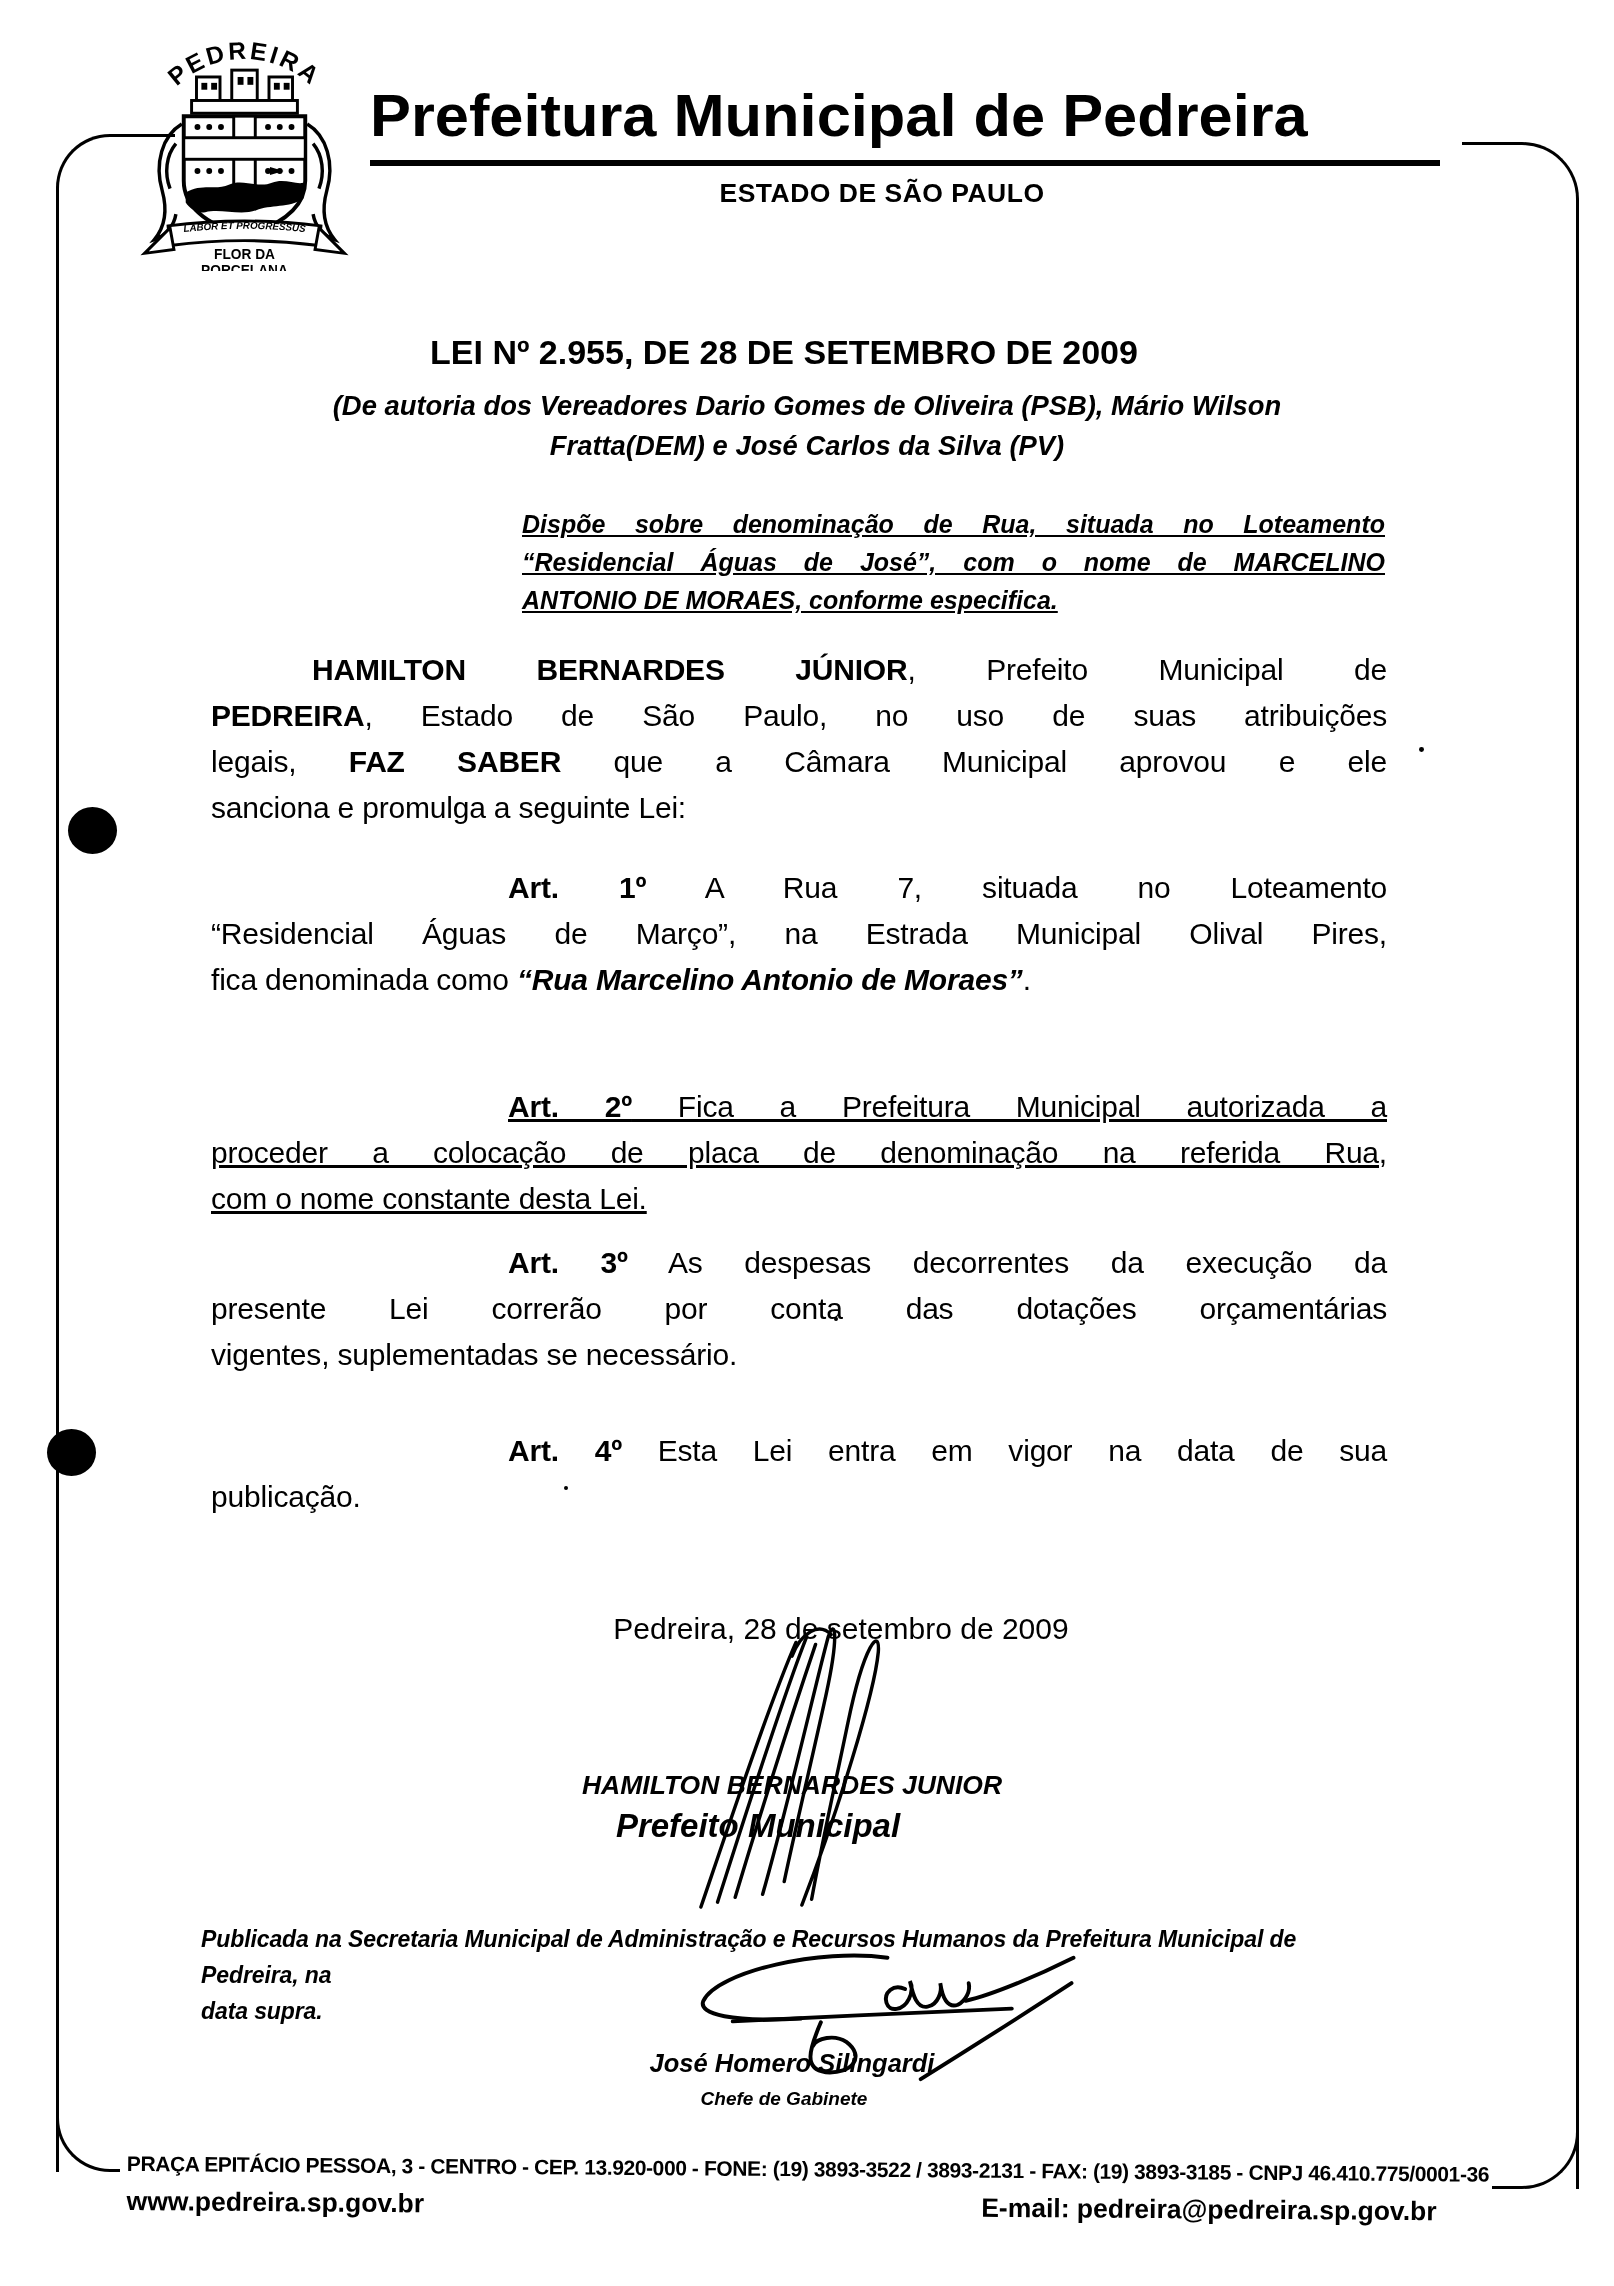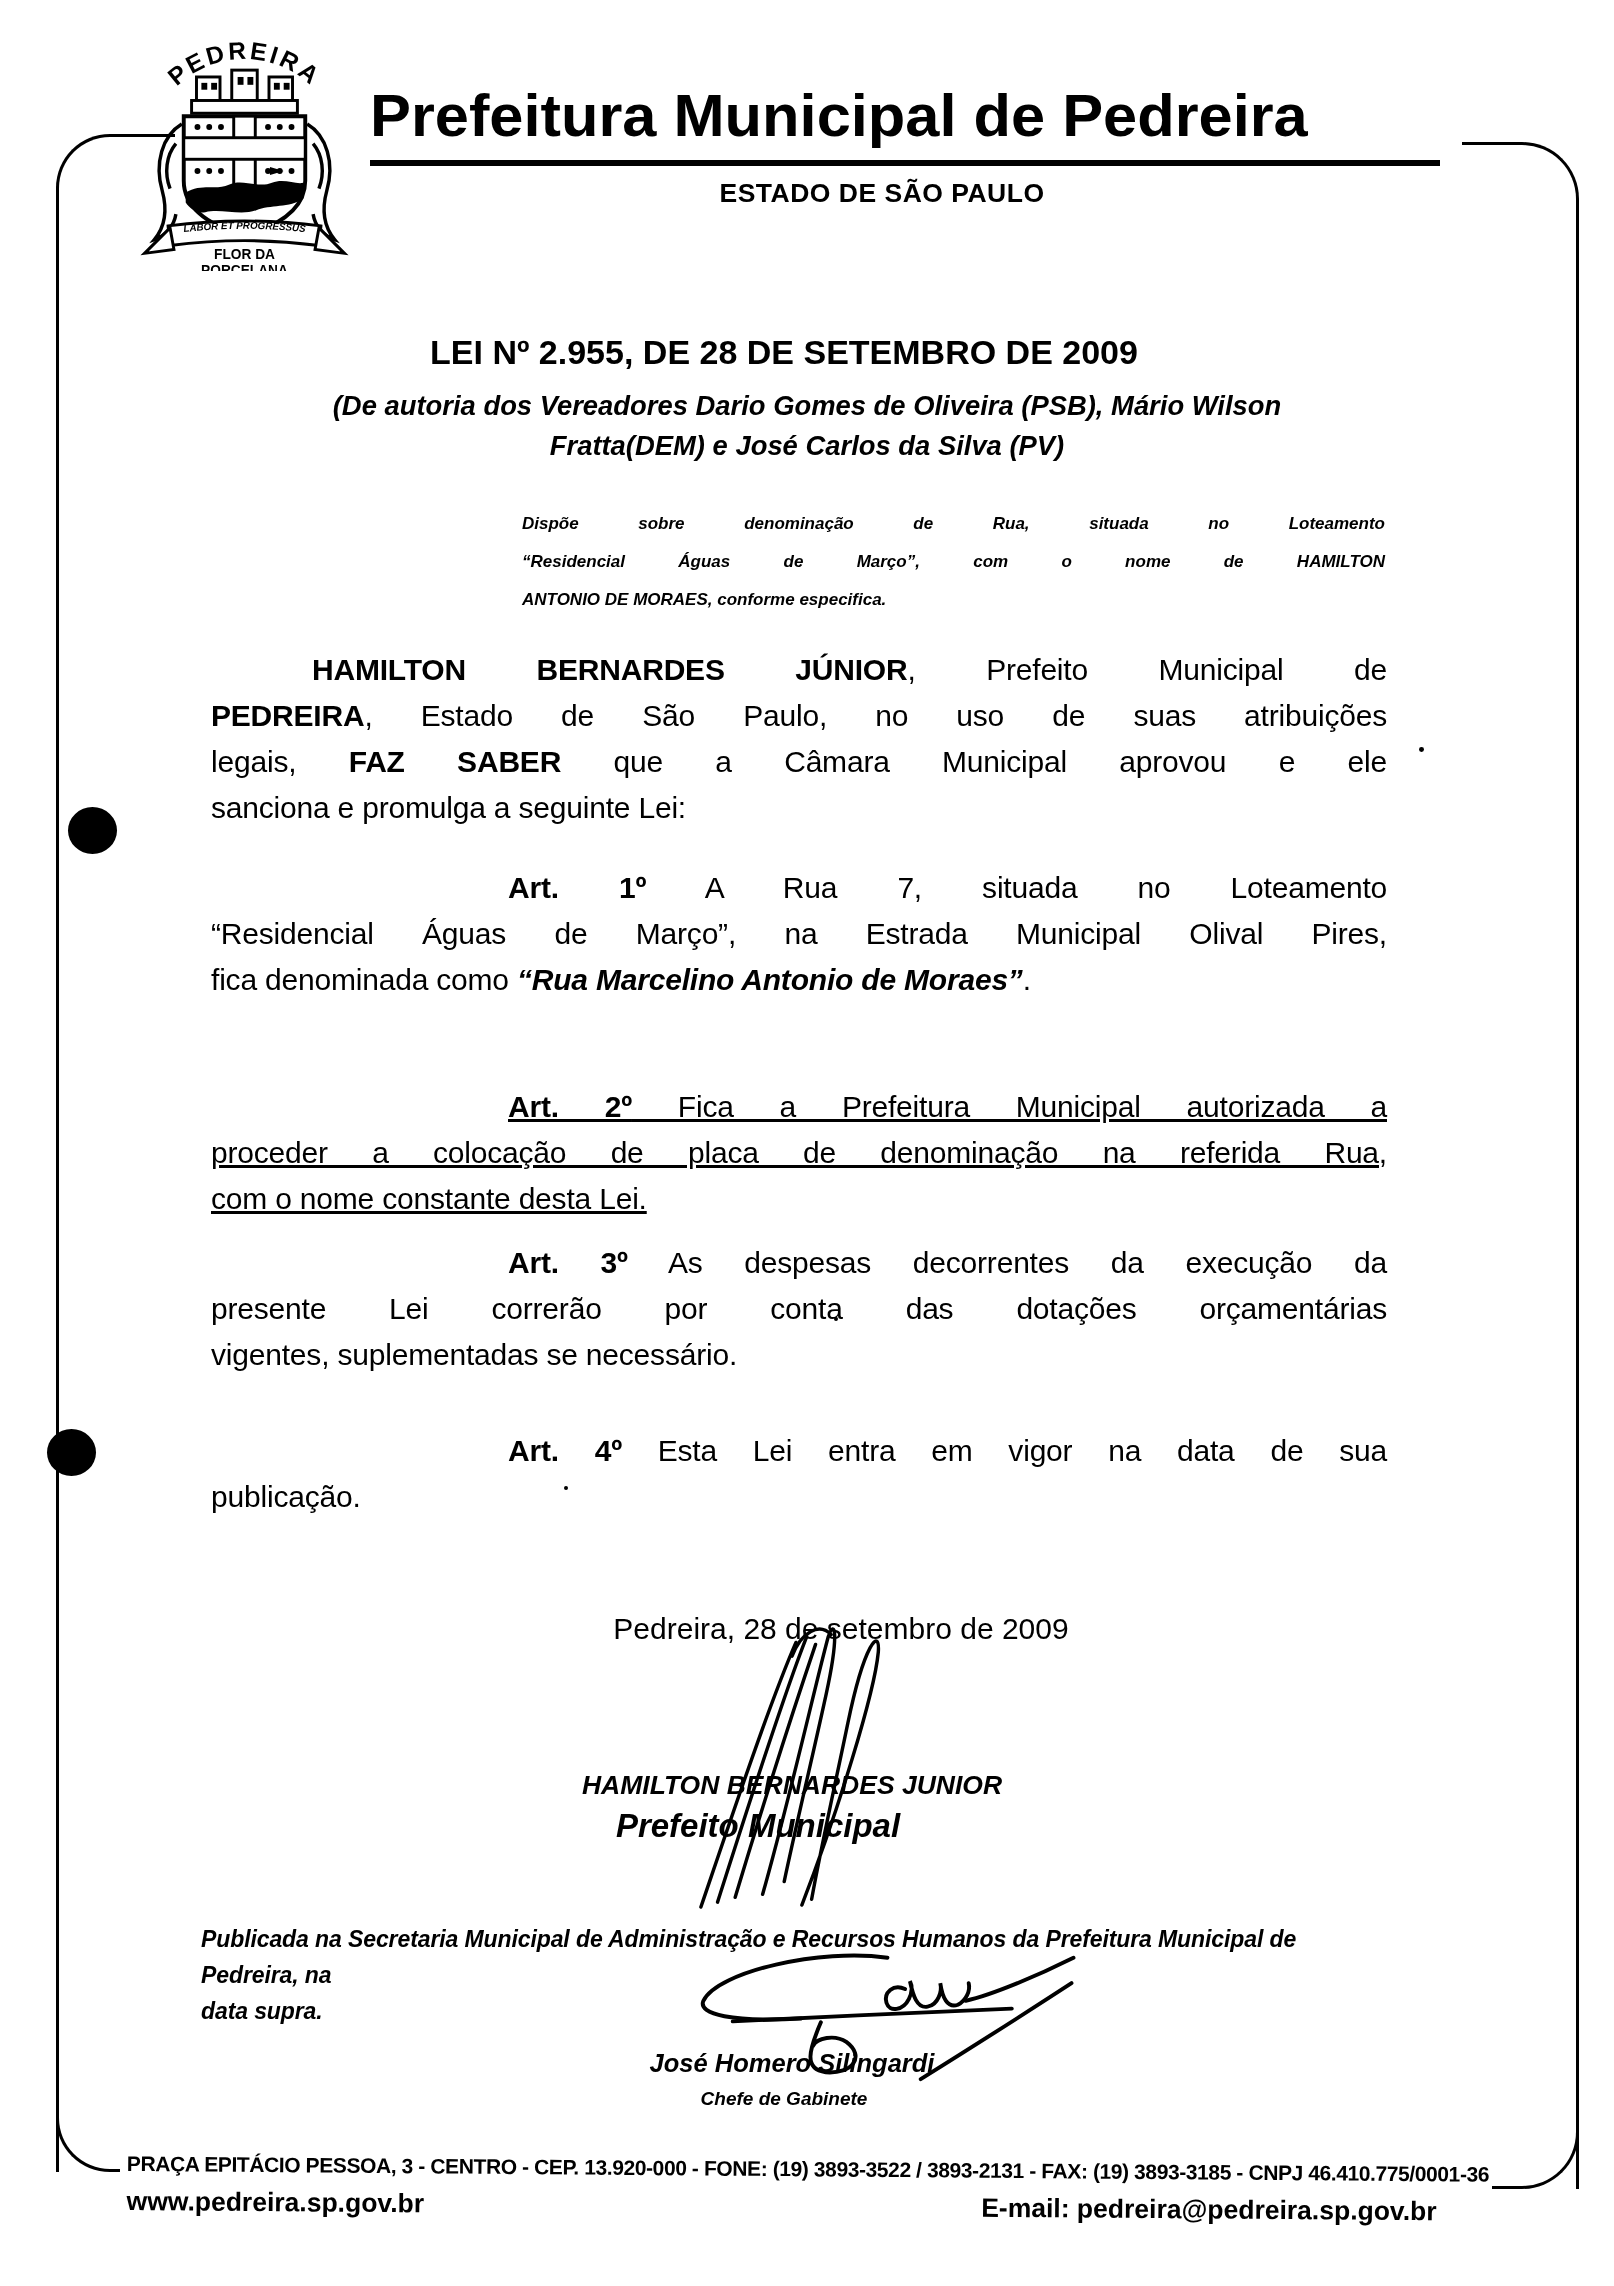--- a/index.html
+++ b/index.html
@@ -59,21 +59,21 @@
   }
   .authors{
     position:absolute;left:807px;top:386px;transform:translateX(-50%);
     font-size:27.4px;font-weight:bold;font-style:italic;text-align:center;
     line-height:40px;white-space:nowrap;
   }
 
   
   .ementa{
     position:absolute;left:522px;top:505px;width:863px;
-    font-size:17px;font-weight:bold;font-style:italic;line-height:38px;
+    font-size:25px;font-weight:bold;font-style:italic;line-height:38px;text-decoration:underline;
   }
 
   
   .para{
     position:absolute;left:211px;width:1176px;
     font-size:30px;line-height:46px;letter-spacing:-0.2px;
   }
   .jline{display:block;text-align:justify;text-align-last:justify;}
   .jlast{display:block;text-align:left;}
   .ind-pre{text-indent:101px;}
@@ -222,21 +222,21 @@
   <div class="state-line">ESTADO DE SÃO PAULO</div>
 
   <div class="law-title">LEI Nº 2.955, DE 28 DE SETEMBRO DE 2009</div>
   <div class="authors">
     <div>(De autoria dos Vereadores Dario Gomes de Oliveira (PSB), Mário Wilson</div>
     <div>Fratta(DEM) e José Carlos da Silva (PV)</div>
   </div>
 
   <div class="ementa">
     <span class="jline">Dispõe sobre denominação de Rua, situada no Loteamento</span>
-    <span class="jline">“Residencial Águas de Março”, com o nome de HAMILTON</span>
+    <span class="jline">“Residencial Águas de José”, com o nome de MARCELINO</span>
     <span class="jlast">ANTONIO DE MORAES, conforme especifica.</span>
   </div>
 
   <div class="para preamble">
     <span class="jline ind-pre"><span class="b">HAMILTON BERNARDES JÚNIOR</span><span>, Prefeito Municipal de</span></span>
     <span class="jline"><span class="b">PEDREIRA</span><span>, Estado de São Paulo, no uso de suas atribuições</span></span>
     <span class="jline"><span>legais, </span><span class="b">FAZ SABER</span><span> que a Câmara Municipal aprovou e ele</span></span>
     <span class="jlast">sanciona e promulga a seguinte Lei:</span>
   </div>
 

